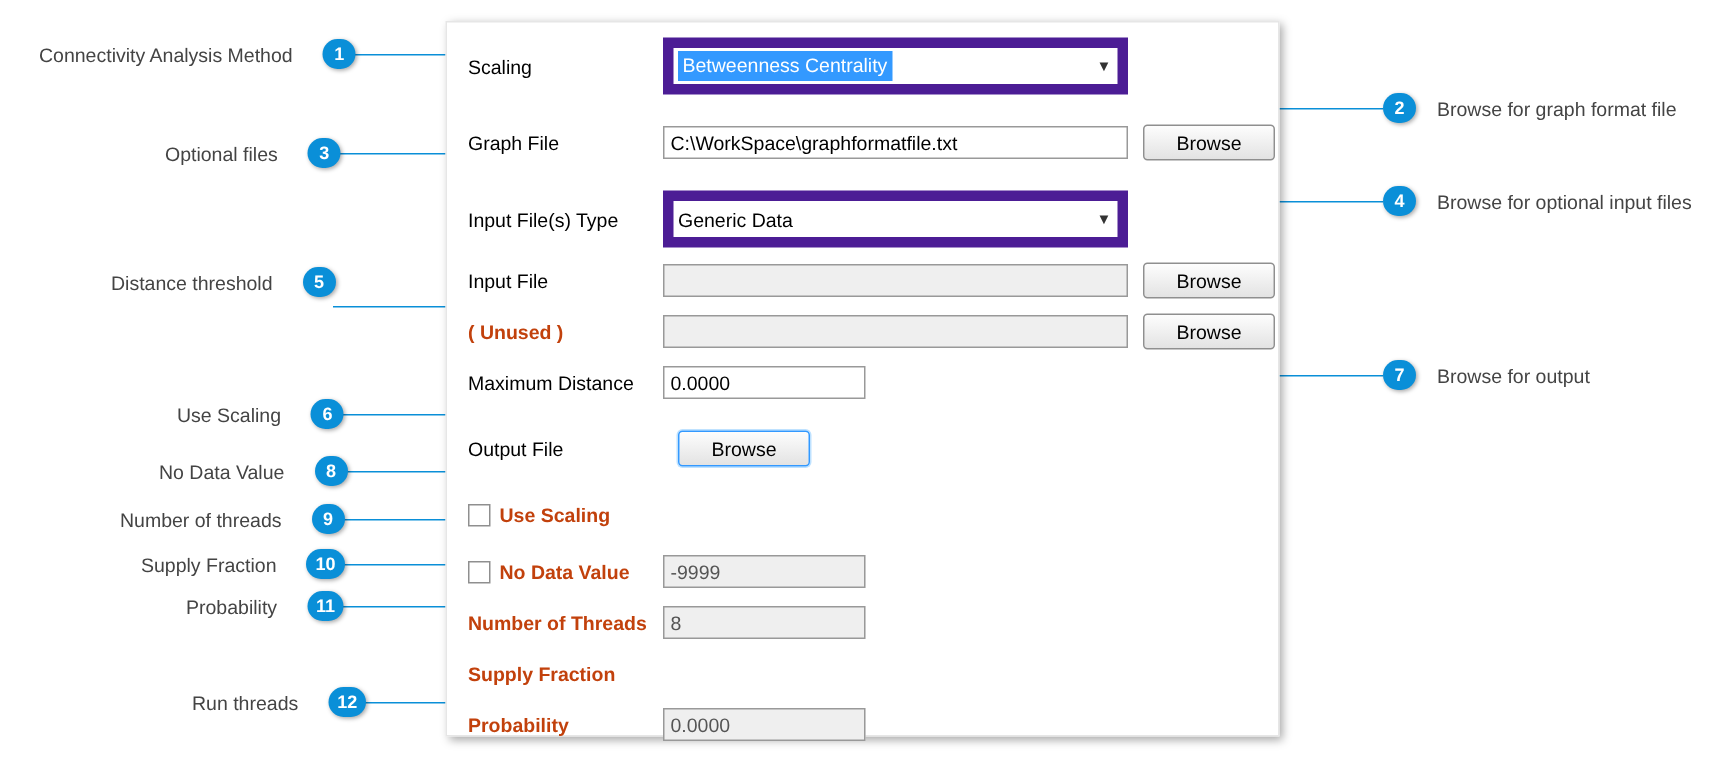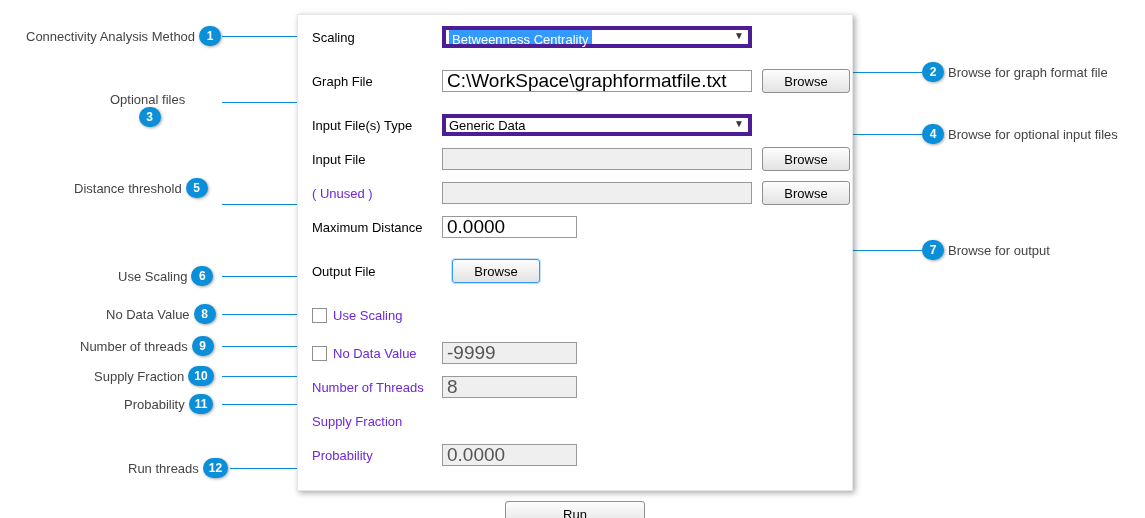--- a/index.html
+++ b/index.html
@@ -29,32 +29,32 @@
     align-items: center;
     margin-bottom: 10px;
     min-height: 24px;
   }
   .row.gap { margin-bottom: 20px; }
   .label {
     width: 130px;
     flex: 0 0 130px;
     color: #000;
   }
-  .label.disabled, .disabled { color: #6d28d9; }
+  .label.disabled, .disabled { color: #c2410c; font-weight: bold; }
   .control-col {
     flex: 1 1 auto;
     display: flex;
     align-items: center;
   }
   select.select, .text-input, .ro-input {
     height: 22px;
     border: 1px solid #999;
     background: #fff;
     font-family: inherit;
-    font-size: 19px;
+    font-size: 13px;
     padding: 0 4px;
   }
   .text-input {
     width: 310px;
   }
   .text-input.highlight {
     border: 1px solid #3399ff;
     box-shadow: 0 0 0 1px #bfe2ff inset;
   }
   .text-input.short { width: 135px; }
@@ -110,46 +110,47 @@
   .sel-highlight {
     background: #3399ff;
     color: #fff;
     padding: 1px 3px;
     display: inline-block;
     line-height: 18px;
   }
   .sel-wrapper {
     position: relative;
     width: 310px;
-    height: 22px;
-    border: 4px solid #4c1d95;
-    background: #fff;
-    display: flex;
+    height: 38px;
+    border: 7px solid #4c1d95;
+    background: #fff;
+    display: flex;
+    align-items: center;
     justify-content: space-between;
     padding-left: 3px;
   }
   .sel-wrapper .caret {
     width: 18px;
     text-align: center;
     font-size: 10px;
     color: #333;
   }
 
   
   .callout {
     position: absolute;
     display: flex;
     align-items: center;
     font-size: 13px;
     color: #444;
     white-space: nowrap;
   }
   .callout.left { flex-direction: row; }
-  .callout.left .cap { margin-right: 4px; text-align: center; }
-  .callout.right .cap { margin-left: 4px; }
+  .callout.left .cap { margin-right: 20px; text-align: center; }
+  .callout.right .cap { margin-left: 14px; }
   .badge {
     display: inline-flex;
     align-items: center;
     justify-content: center;
     background: #0a8fd8;
     color: #fff;
     font-weight: bold;
     border-radius: 10px;
     min-width: 22px;
     height: 20px;
@@ -188,21 +189,21 @@
 <div class="leader dot-right" style="left:222px; top:314px; width:88px;"></div>
 <div class="leader dot-right" style="left:222px; top:346px; width:88px;"></div>
 <div class="leader dot-right" style="left:222px; top:376px; width:88px;"></div>
 <div class="leader dot-right" style="left:222px; top:404px; width:88px;"></div>
 <div class="leader dot-right" style="left:230px; top:468px; width:290px;"></div>
 
 <div class="callout left" style="left:26px; top:26px;">
   <span class="cap">Connectivity Analysis Method</span>
   <span class="badge">1</span>
 </div>
-<div class="callout left" style="left:110px; top:92px;flex-direction:column;">
+<div class="callout left" style="left:110px; top:92px;">
   <span class="cap">Optional files</span>
   <span class="badge">3</span>
 </div>
 <div class="callout left" style="left:74px; top:178px;">
   <span class="cap">Distance threshold</span>
   <span class="badge">5</span>
 </div>
 <div class="callout left" style="left:118px; top:266px;">
   <span class="cap">Use Scaling</span>
   <span class="badge">6</span>

